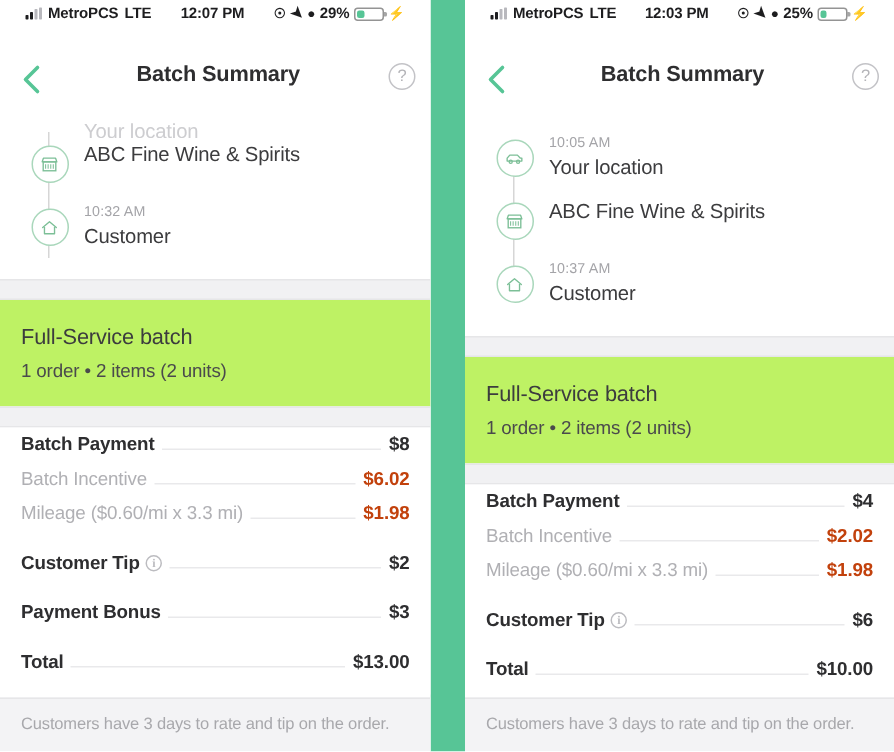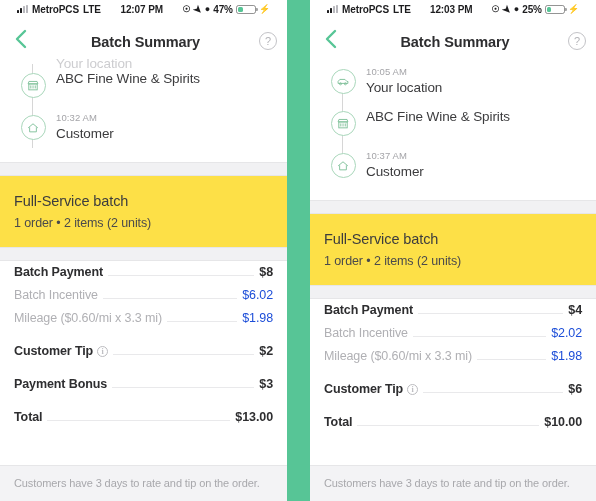--- a/index.html
+++ b/index.html
@@ -71,24 +71,25 @@
     display: block; height: 100%;
     background: #57c596;
     border-radius: 1.5px;
   }
   .sb-bolt { font-size: 9px; }
 
   
   .navbar {
     height: 32px;
     display: flex;
-    align-items: flex-end;
+    align-items: flex-start;
     padding: 0 10px;
     background: #ffffff;
     position: relative;
+    margin-top: 24px;
   }
   .nav-back {
     width: 22px; height: 22px;
     display: flex; align-items: center; justify-content: center;
     cursor: pointer;
   }
   .nav-back svg { display: block; }
   .nav-title {
     flex: 1;
     text-align: center;
@@ -169,21 +170,21 @@
   .band {
     height: 14px;
     background: #f1f1f3;
     border-top: 1px solid #e6e6e8;
     border-bottom: 1px solid #e6e6e8;
   }
 
   
   .batchinfo {
     padding: 14px 14px 14px 14px;
-    background: #fde047;
+    background: #bef264;
   }
   .batch-title {
     font-size: 14.5px;
     color: #3c3c3e;
     line-height: 22px;
     letter-spacing: -0.1px;
   }
   .batch-sub {
     font-size: 12.5px;
     color: #4a4a4c;
@@ -220,21 +221,21 @@
     margin: 0 5px 3px 5px;
     height: 1px;
   }
   .pay-value {
     font-size: 12.5px;
     color: #2e2e30;
     font-weight: 700;
     white-space: nowrap;
     letter-spacing: -0.1px;
   }
-  .pay-row.muted .pay-value { color: #1d4ed8; font-weight: 400; }
+  .pay-row.muted .pay-value { color: #c2410c; font-weight: 700; }
   .info-ic {
     width: 11px; height: 11px;
     border: 1px solid #bcbcc0;
     border-radius: 50%;
     color: #bcbcc0;
     font-size: 8px;
     line-height: 9px;
     text-align: center;
     font-weight: 700;
     font-family: "Liberation Serif", serif;
@@ -272,21 +273,21 @@
             <i></i>
           </span>
         <span class="sb-carrier">MetroPCS</span>
         <span class="sb-net">LTE</span>
       </div>
       <div class="sb-center">12:07 PM</div>
       <div class="sb-right">
         <span class="sb-ic">☉</span>
         <span class="sb-loc">➤</span>
         <span class="sb-ic">●</span>
-        <span class="sb-batt-pct">47%</span>
+        <span class="sb-batt-pct">29%</span>
         <span class="sb-batt">
             <span id="L-batt" style="width: 29%;"></span>
           </span>
         <span class="sb-bolt">⚡</span>
       </div>
     </div>
 
     <div class="navbar">
       <div class="nav-back">
         <svg width="14" height="20" viewBox="0 0 14 20">

